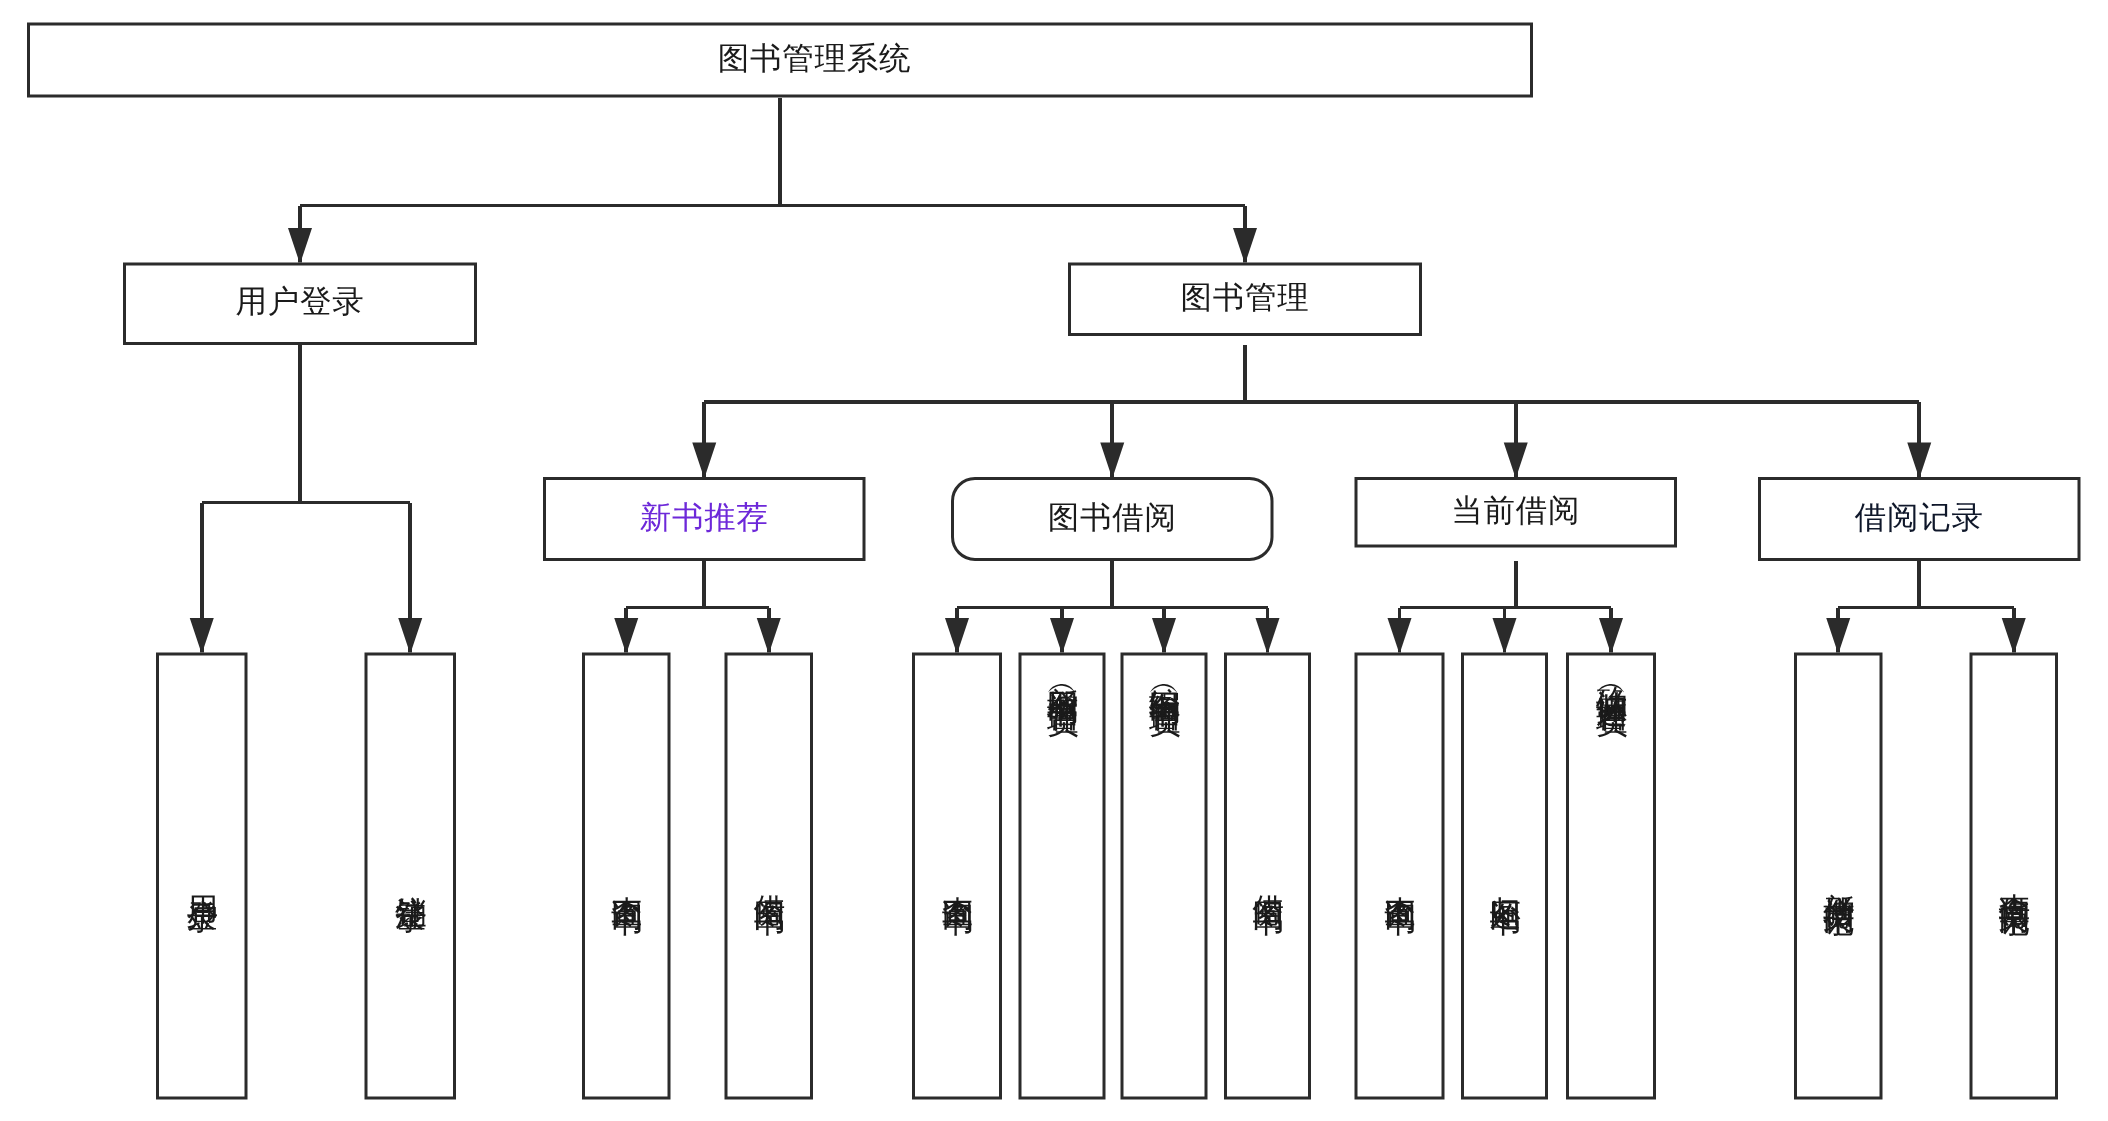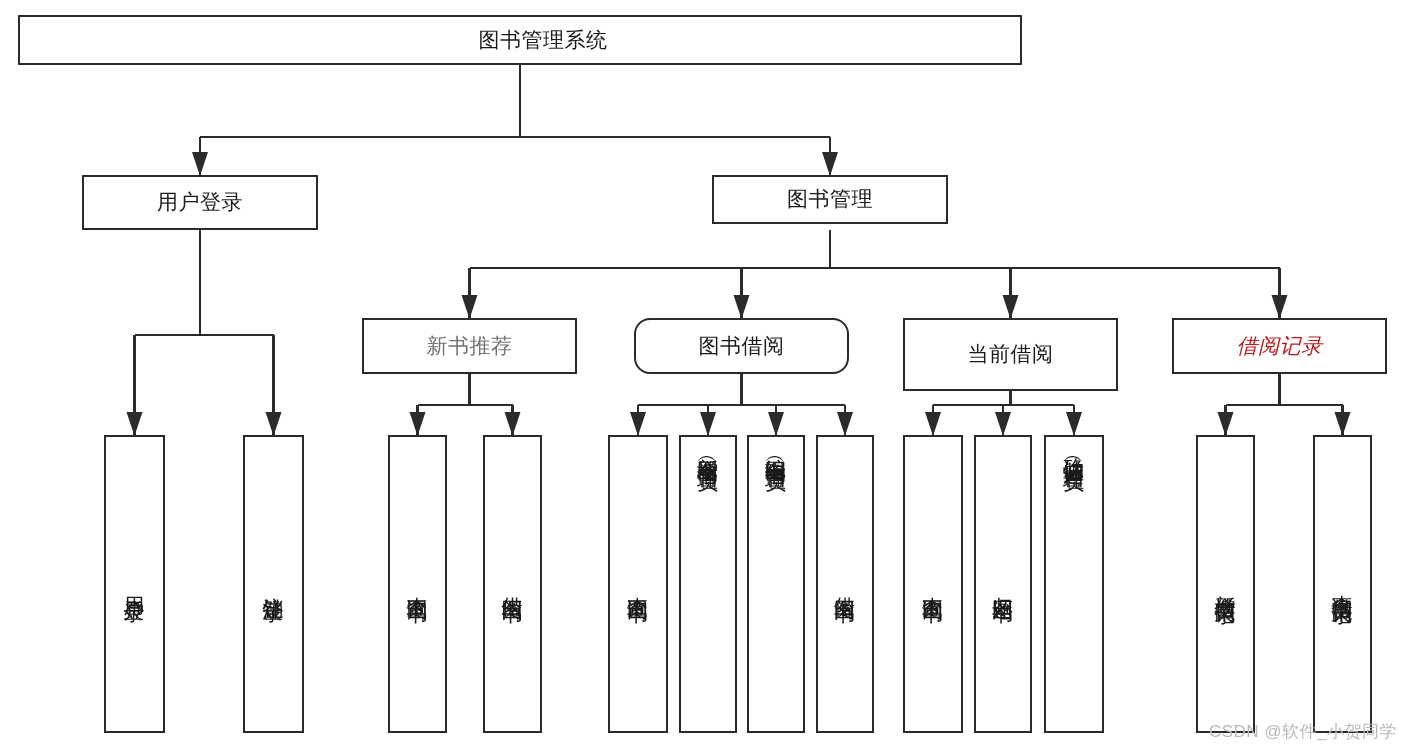--- a/index.html
+++ b/index.html
@@ -138,30 +138,30 @@
       <div class="node-box node-h" style="left: 18px; top: 15px; width: 1004px; height: 50px; border-color: rgb(43, 43, 43); background: rgb(255, 255, 255);">
         <span class="node-label" style="color: rgb(26, 26, 26); margin-left: 46px;">图书管理系统</span>
       </div>
       <div class="node-box node-h" style="left: 82px; top: 175px; width: 236px; height: 55px; border-color: rgb(43, 43, 43); background: rgb(255, 255, 255);">
         <span class="node-label" style="color: rgb(26, 26, 26);">用户登录</span>
       </div>
       <div class="node-box node-h" style="left: 712px; top: 175px; width: 236px; height: 49px; border-color: rgb(43, 43, 43); background: rgb(255, 255, 255);">
         <span class="node-label" style="color: rgb(26, 26, 26);">图书管理</span>
       </div>
       <div class="node-box node-h" style="left: 362px; top: 318px; width: 215px; height: 56px; border-color: rgb(43, 43, 43); background: rgb(255, 255, 255);">
-        <span class="node-label" style="color: #737373;">新书推荐</span>
+        <span class="node-label" style="color: #6d28d9;">新书推荐</span>
       </div>
       <div class="node-box node-h" style="left: 634px; top: 318px; width: 215px; height: 56px; border-color: rgb(43, 43, 43); background: rgb(255, 255, 255); border-radius: 16px;">
         <span class="node-label" style="color: rgb(26, 26, 26);">图书借阅</span>
       </div>
-      <div class="node-box node-h" style="left: 903px; top: 318px; width: 215px; height: 73px; border-color: rgb(43, 43, 43); background: rgb(255, 255, 255);">
+      <div class="node-box node-h" style="left: 903px; top: 318px; width: 215px; height: 47px; border-color: rgb(43, 43, 43); background: rgb(255, 255, 255);">
         <span class="node-label" style="color: rgb(26, 26, 26);">当前借阅</span>
       </div>
       <div class="node-box node-h" style="left: 1172px; top: 318px; width: 215px; height: 56px; border-color: rgb(43, 43, 43); background: rgb(255, 255, 255);">
-        <span class="node-label" style="color: #b91c1c; font-style: italic;">借阅记录</span>
+        <span class="node-label" style="color: #0f172a;">借阅记录</span>
       </div>
       <div class="node-box node-v centered-v" style="left: 104px; top: 435px; width: 61px; height: 298px; border-color: rgb(43, 43, 43); background: rgb(255, 255, 255);">
         <span class="node-label" style="color: rgb(26, 26, 26);">用户登录</span>
       </div>
       <div class="node-box node-v centered-v" style="left: 243px; top: 435px; width: 61px; height: 298px; border-color: rgb(43, 43, 43); background: rgb(255, 255, 255);">
         <span class="node-label" style="color: rgb(26, 26, 26);">注销登录</span>
       </div>
       <div class="node-box node-v centered-v" style="left: 388px; top: 435px; width: 59px; height: 298px; border-color: rgb(43, 43, 43); background: rgb(255, 255, 255);">
         <span class="node-label" style="color: rgb(26, 26, 26);">查询图书</span>
       </div>
@@ -190,14 +190,13 @@
         <span class="node-label" style="color: rgb(26, 26, 26);">确认归还（管理员）</span>
       </div>
       <div class="node-box node-v centered-v" style="left: 1196px; top: 435px; width: 59px; height: 298px; border-color: rgb(43, 43, 43); background: rgb(255, 255, 255);">
         <span class="node-label" style="color: rgb(26, 26, 26);">新增借阅记录</span>
       </div>
       <div class="node-box node-v centered-v" style="left: 1313px; top: 435px; width: 59px; height: 298px; border-color: rgb(43, 43, 43); background: rgb(255, 255, 255);">
         <span class="node-label" style="color: rgb(26, 26, 26);">查询借阅记录</span>
       </div>
     </div>
 
-  <div id="watermark">CSDN @软件_小贺同学</div>
 </div>
 
 </body></html>

